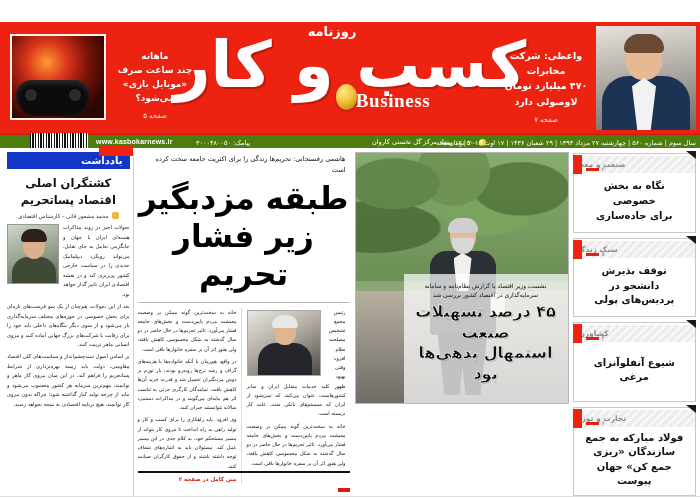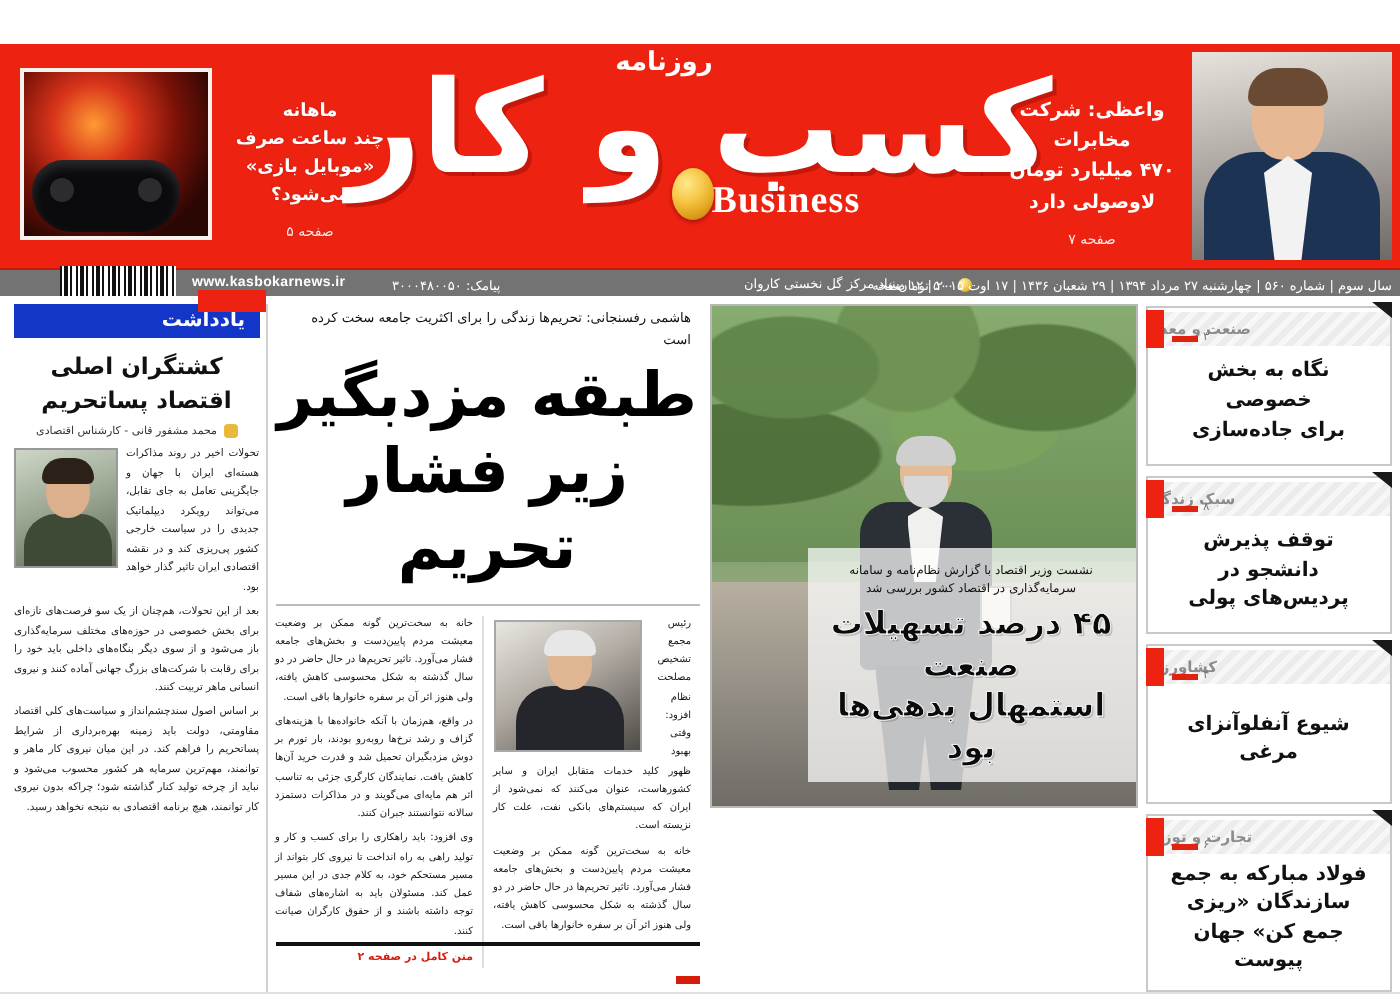--- a/index.html
+++ b/index.html
@@ -121,21 +121,21 @@
     position: absolute; left: 36px; top: 52px;
     width: 24px; height: 52px;
     background: #f2f2f2;
     clip-path: polygon(50% 0, 100% 16%, 78% 100%, 22% 100%, 0 16%);
   }
 
   
   .infobar {
     position: relative;
     height: 14px;
-    background: #737373;
+    background: #4d7c0f;
     color: #fff;
     display: flex; align-items: center;
     font-size: 6.5px;
     border-top: 1px solid #c31a0c;
   }
   .barcode {
     position: absolute; left: 30px; top: -2px;
     width: 58px; height: 16px;
     background: repeating-linear-gradient(90deg,
       #111 0 1px, #fff 1px 2px, #111 2px 4px, #fff 4px 5px,
@@ -357,23 +357,23 @@
     color: #111; padding: 4px 6px 2px 6px;
   }
   .bottom-headline {
     font-size: 16px; font-weight: bold; line-height: 1.3;
     text-align: center; color: #0b0b0b;
     letter-spacing: -.4px;
     -webkit-text-stroke: .4px #fff;
     text-shadow: 0 0 1px #fff, 1px 1px 0 rgba(0,0,0,.18);
   }
   .photo-overlay-band {
-    position: absolute; left: 0; right: 0; bottom: 12px;
+    position: absolute; left: 0; right: 0; bottom: 0;
     background: rgba(255,255,255,.72);
-    padding: 3px 4px 6px 4px;
+    padding: 3px 4px 18px 4px;
     margin-left: 48px;
   }
 
   
   .oil-block {
     position: absolute; left: 0; right: 0; bottom: 0;
     padding-top: 4px;
   }
   .oil-rule-top { border-top: 2px solid #111; margin-bottom: 4px; }
   .oil-headline {

